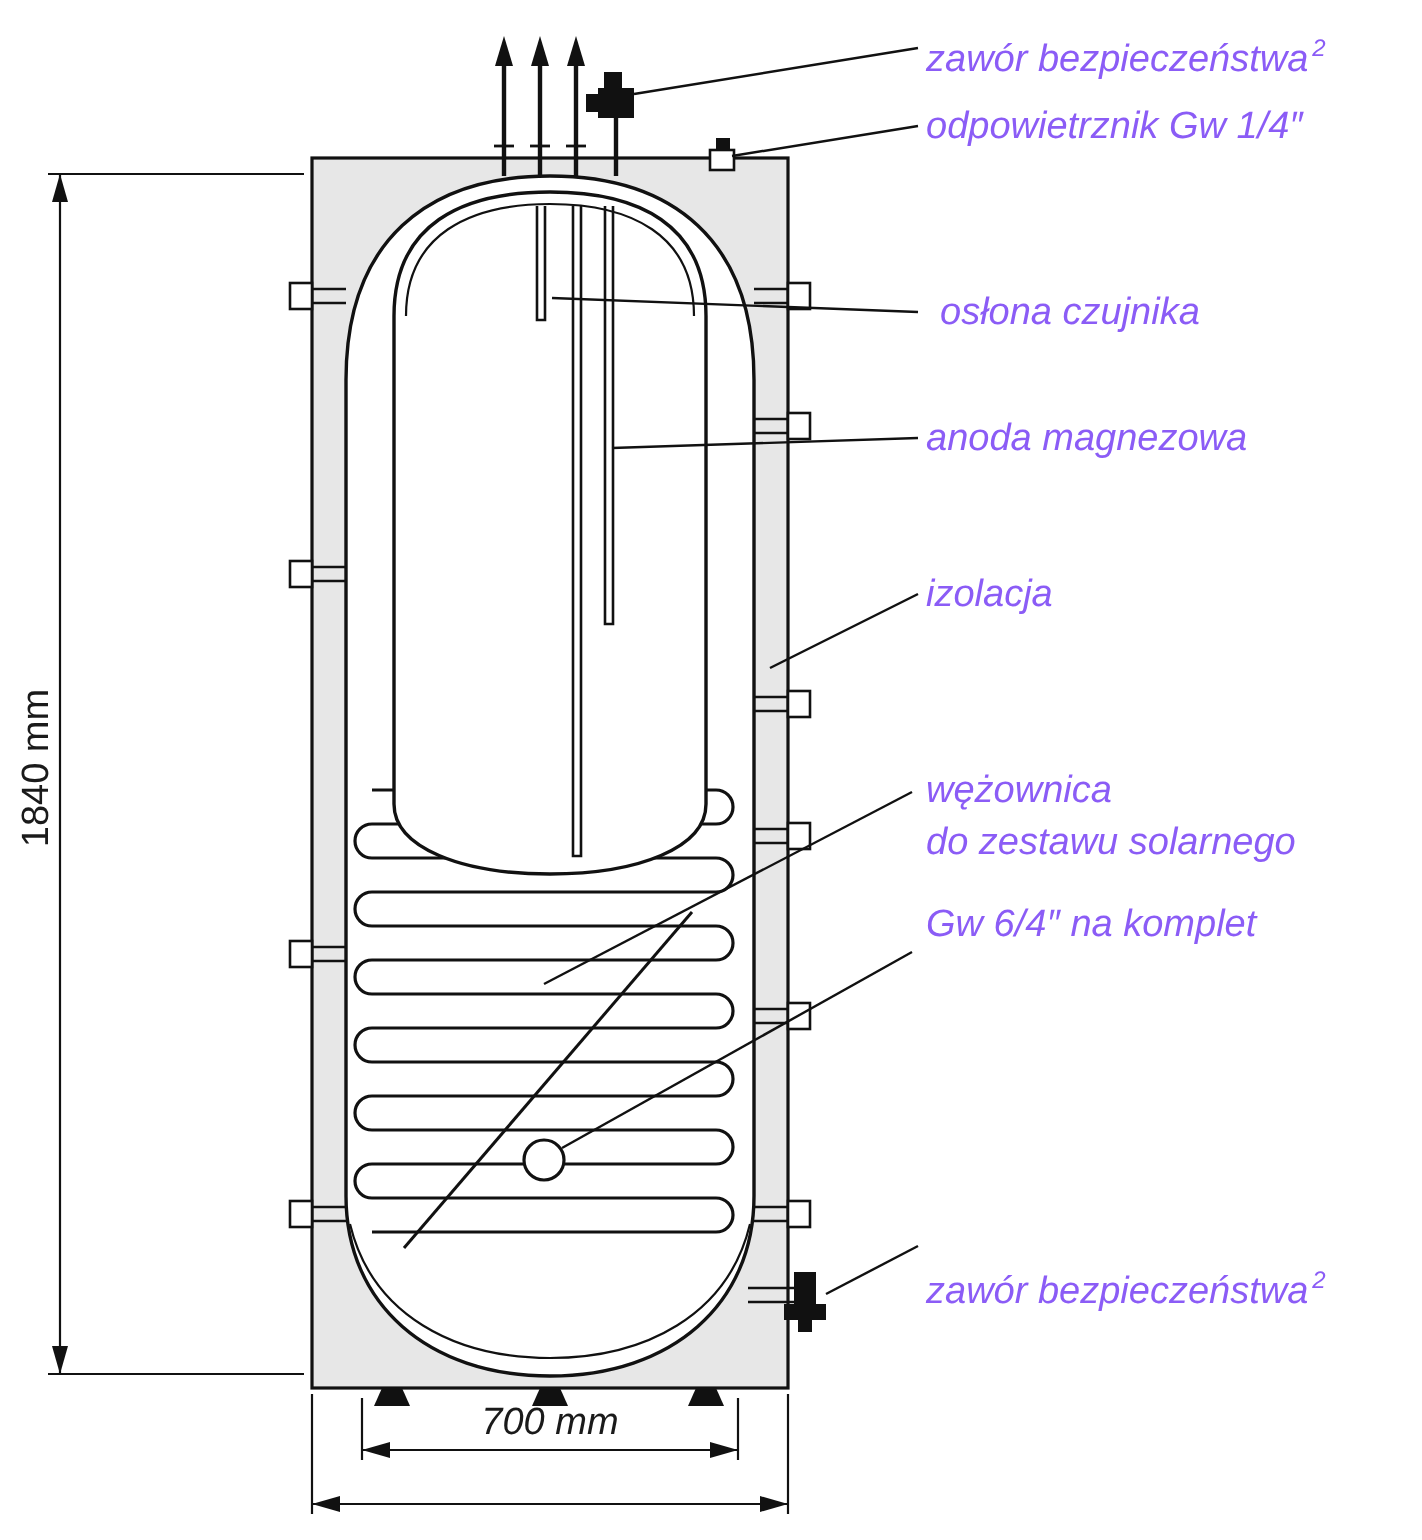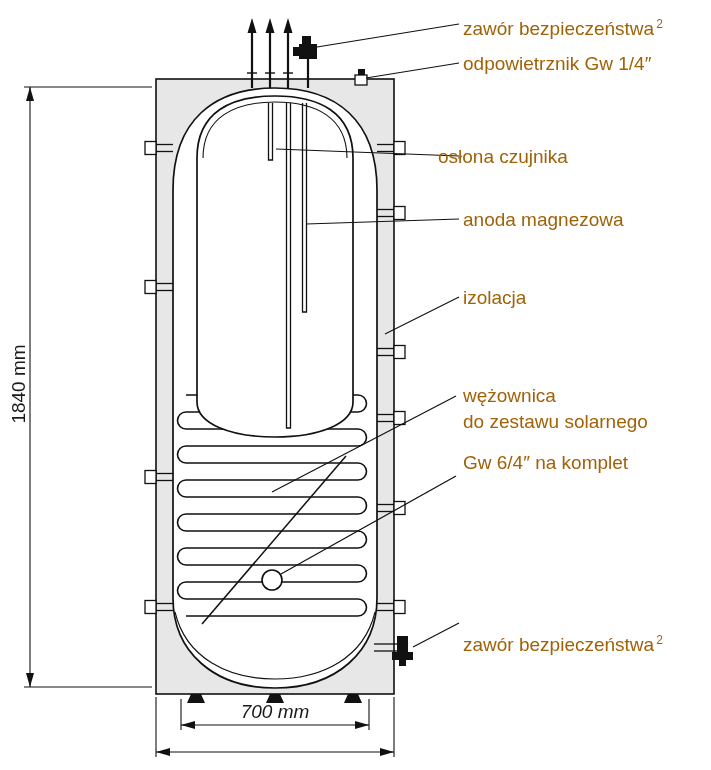--- a/index.html
+++ b/index.html
@@ -1,21 +1,21 @@
 <!DOCTYPE html>
 <html><head>
 <meta charset="utf-8">
 <style>
   html,body{margin:0;padding:0;background:#fff;}
   .stage{
     position:relative;width:711px;height:770px;background:#ffffff;
     font-family:"Liberation Sans",sans-serif;color:#1a1a1a;overflow:hidden;
   }
   .stage svg{position:absolute;left:0;top:0;}
-  .callout{position:absolute;font-size:19px;line-height:26px;white-space:nowrap;color:#a16207;}
+  .callout{position:absolute;font-size:19px;line-height:26px;white-space:nowrap;color:#8b5cf6;font-style:italic;}
   .callout sup{font-size:12px;vertical-align:super;margin-left:2px;}
   .dim{position:absolute;font-size:19px;color:#1a1a1a;}
   .dim-h{left:-26px;top:372px;width:92px;height:24px;text-align:center;transform:rotate(-90deg);}
   .dim-700{left:175px;top:701px;width:200px;text-align:center;font-style:italic;}
   .dim-855{left:175px;top:728px;width:200px;text-align:center;margin-top:45px;}
 </style>
 </head>
 <body>
 
 <div class="stage">
@@ -180,21 +180,21 @@
       <line x1="459" y1="623" x2="413" y2="647"></line>
     </g>
   </svg>
 
   <div class="callout" style="left:463px;top:11px">
     <span>zawór bezpieczeństwa</span><sup>2</sup>
   </div>
   <div class="callout" style="left:463px;top:51px">
     <span>odpowietrznik Gw 1/4″</span>
   </div>
-  <div class="callout" style="left:438px;top:144px">
+  <div class="callout" style="left:470px;top:144px">
     <span>osłona czujnika</span>
   </div>
   <div class="callout" style="left:463px;top:207px">
     <span>anoda magnezowa</span>
   </div>
   <div class="callout" style="left:463px;top:285px">
     <span>izolacja</span>
   </div>
   <div class="callout" style="left:463px;top:383px">
     <div>wężownica</div>

